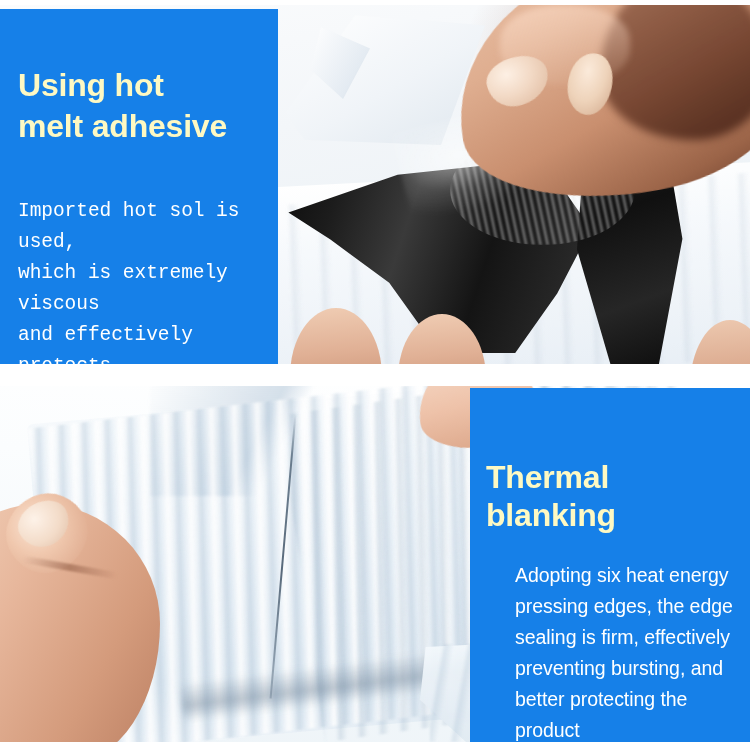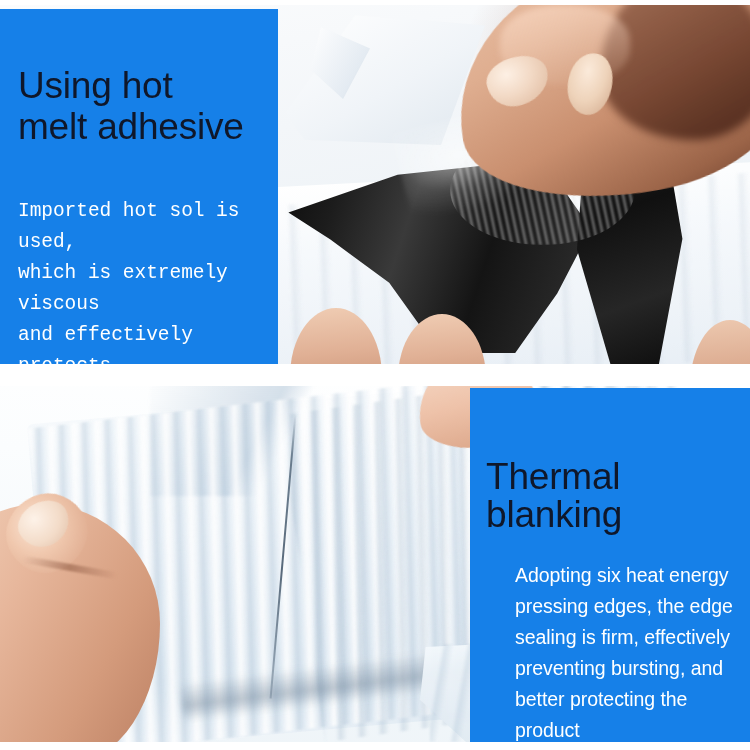--- a/index.html
+++ b/index.html
@@ -359,24 +359,24 @@
     left: 470px; top: 2px;
     width: 280px;
     height: 408px;
     background: #1680e8;
     border-bottom-right-radius: 7px;
     padding: 70px 10px 0 16px;
   }
 
   
   .headline {
-    color: #0f172a;
-    font-size: 37px;
+    color: #fef9c3;
+    font-size: 32px;
     line-height: 41px;
-    font-weight: 400;
+    font-weight: 700;
     letter-spacing: -0.2px;
     white-space: pre-line;
   }
   .headline.single { line-height: 38px; }
 
   .blurb {
     color: #ffffff;
     font-size: 19.5px;
     line-height: 31px;
     font-weight: 400;

